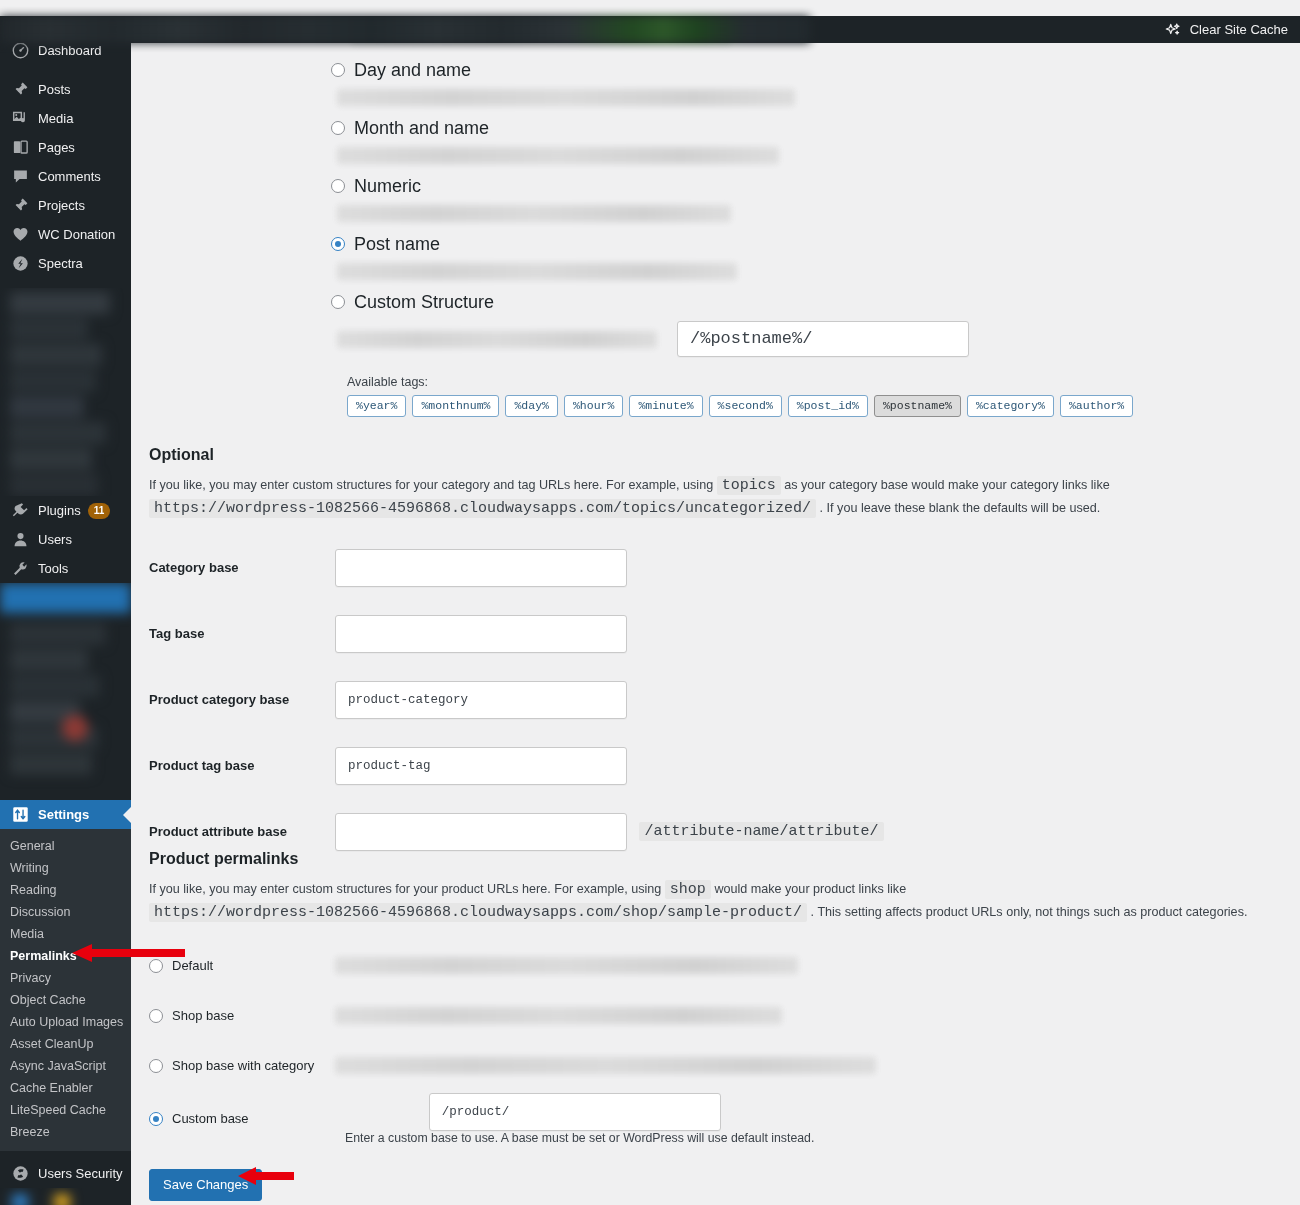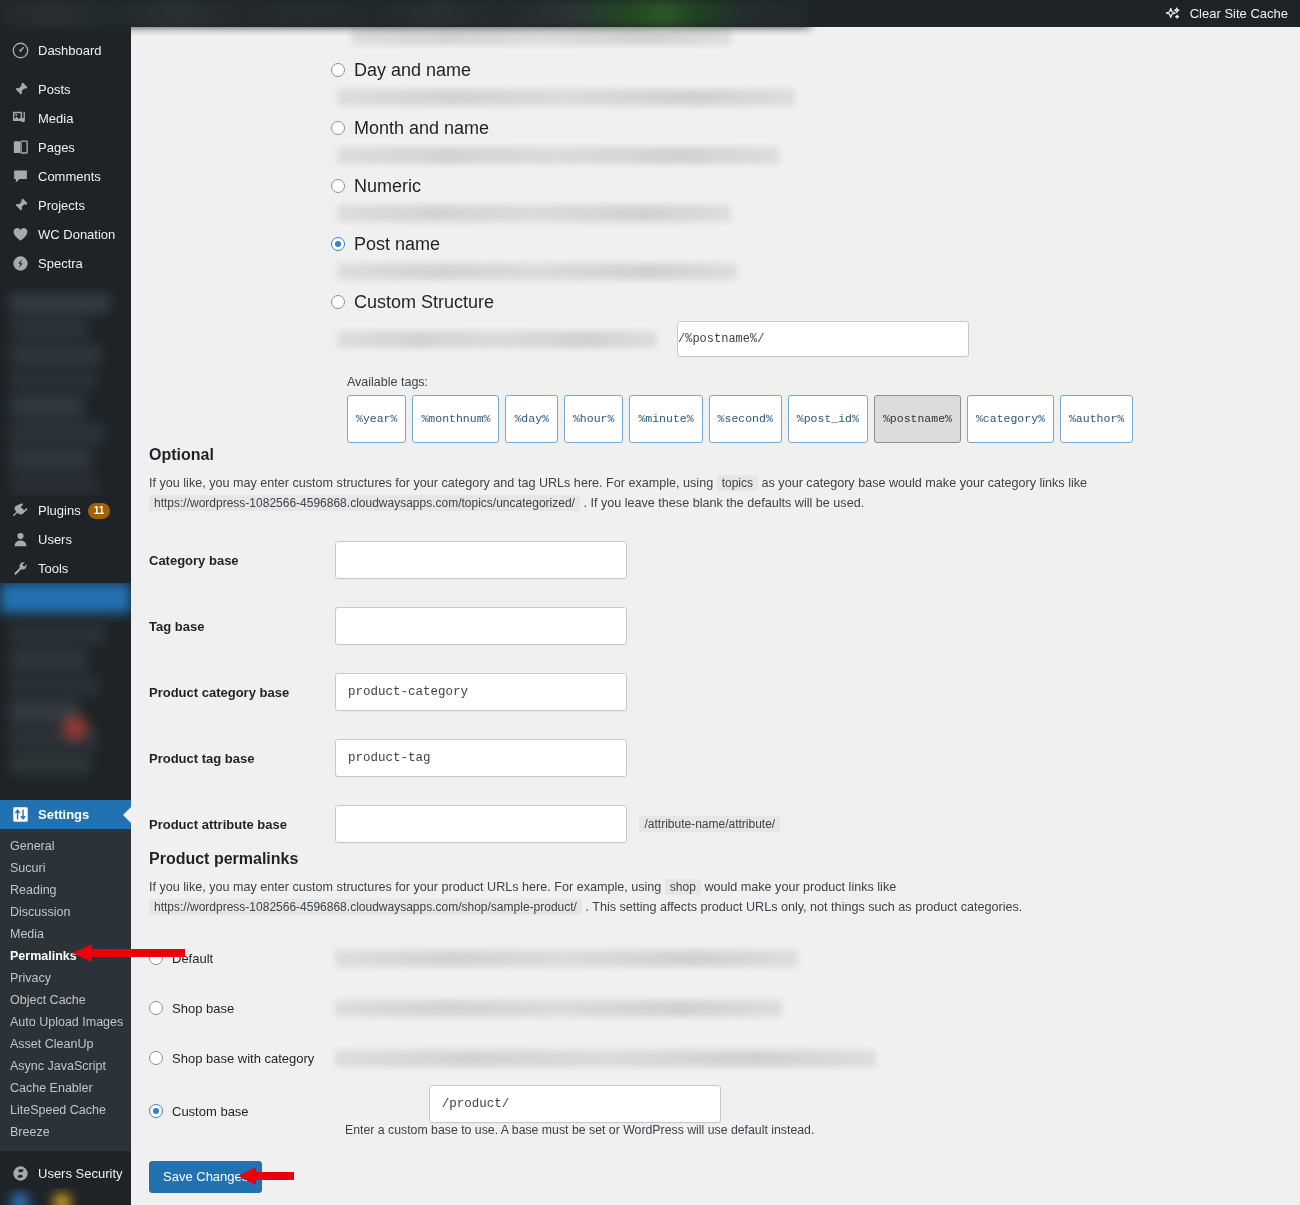--- a/index.html
+++ b/index.html
@@ -7,21 +7,21 @@
     margin: 0; padding: 0;
     width: 1300px; height: 1205px;
     overflow: hidden;
     background: #f0f0f1;
     font-family: "Liberation Sans", sans-serif;
   }
   #root { position: relative; width: 1300px; height: 1205px; }
 
   
   .adminbar {
-    position: absolute; top: 0; left: 0;
+    position: absolute; top: 16px; left: 0;
     width: 1300px; height: 27px;
     background: #1d2327;
     display: flex; align-items: center;
     z-index: 30;
   }
   .adminbar-blur {
     position: absolute; left: 0; top: 0;
     width: 810px; height: 27px;
     background: linear-gradient(90deg,
        #22282c 0%, #2a3034 6%, #232a2e 14%, #2b3236 22%,
@@ -127,49 +127,49 @@
     height: 17px; border-radius: 2px;
     background: linear-gradient(90deg,#dcdcdc,#d2d2d2 25%,#dadada 50%,#d0d0d0 78%,#dcdcdc 100%);
     filter: blur(3px);
     opacity: .95;
   }
 
   .struct-input {
     width: 292px; height: 36px;
     border: 1px solid #c9c9c9; background: #fff; border-radius: 3px;
     font-family: "Liberation Mono", monospace;
-    font-size: 12px; color: #3c434a;
-    padding: 0 0; line-height: 34px;
+    font-size: 17px; color: #3c434a;
+    padding: 0 12px; line-height: 34px;
     box-shadow: 0 1px 1px rgba(0,0,0,.03);
   }
 
   .avail-label { font-size: 12.5px; color: #3c434a; margin: 0 0 6px 0; }
   .tags { display: flex; gap: 6px; flex-wrap: wrap; }
   .tag-btn {
     border: 1px solid #7aa7cc; background: #fff;
     color: #2c5777; border-radius: 3px;
     font-family: "Liberation Mono", monospace;
-    font-size: 11.5px; padding: 16px 8px; line-height: 14px;
+    font-size: 11.5px; padding: 3px 8px; line-height: 14px;
   }
   .tag-btn.selected {
     background: #dcdcdc; border-color: #8f8f8f; color: #2c3338;
   }
 
   h2.section {
     font-size: 16px; font-weight: 700; color: #1d2327;
     margin: 0 0 10px 0;
   }
   p.desc {
     font-size: 12.6px; color: #3c434a; line-height: 1.55;
     margin: 0; max-width: none;
   }
   code.inl {
     background: #e6e6e6; color: #3c434a;
-    font-family: Liberation Sans, sans-serif;
-    font-size: 12px; padding: 1px 5px; border-radius: 2px;
+    font-family: Liberation Mono, monospace;
+    font-size: 15px; padding: 1px 5px; border-radius: 2px;
     white-space: nowrap;
   }
 
   table.form-table { border-collapse: collapse; width: 100%; }
   table.form-table th {
     text-align: left; font-size: 13px; font-weight: 700;
     color: #1d2327; width: 186px; padding: 16px 10px 16px 0;
     vertical-align: middle;
   }
   table.form-table td { padding: 14px 0; vertical-align: middle; }
@@ -365,21 +365,21 @@
         <svg viewBox="0 0 20 20">
             <rect x="1.5" y="1.5" width="17" height="17" rx="1.5" fill="#fff"></rect>
             <path d="M6.5 5 v10 M6.5 5 L4.4 7.6 M6.5 5 L8.6 7.6 M13 15 V5 M13 15 L10.9 12.4 M13 15 L15.1 12.4" stroke="#2271b1" stroke-width="1.6" fill="none" stroke-linecap="round" stroke-linejoin="round"></path>
           </svg>
       </span>
       <span>Settings</span>
     </div>
 
     <div class="submenu">
       <div class="submenu-item">General</div>
-      <div class="submenu-item">Sucuri</div>
+      <div class="submenu-item">Writing</div>
       <div class="submenu-item">Reading</div>
       <div class="submenu-item">Discussion</div>
       <div class="submenu-item">Media</div>
       <div class="submenu-item current">Permalinks</div>
       <div class="submenu-item">Privacy</div>
       <div class="submenu-item">Object Cache</div>
       <div class="submenu-item">Auto Upload Images</div>
       <div class="submenu-item">Asset CleanUp</div>
       <div class="submenu-item">Async JavaScript</div>
       <div class="submenu-item">Cache Enabler</div>

